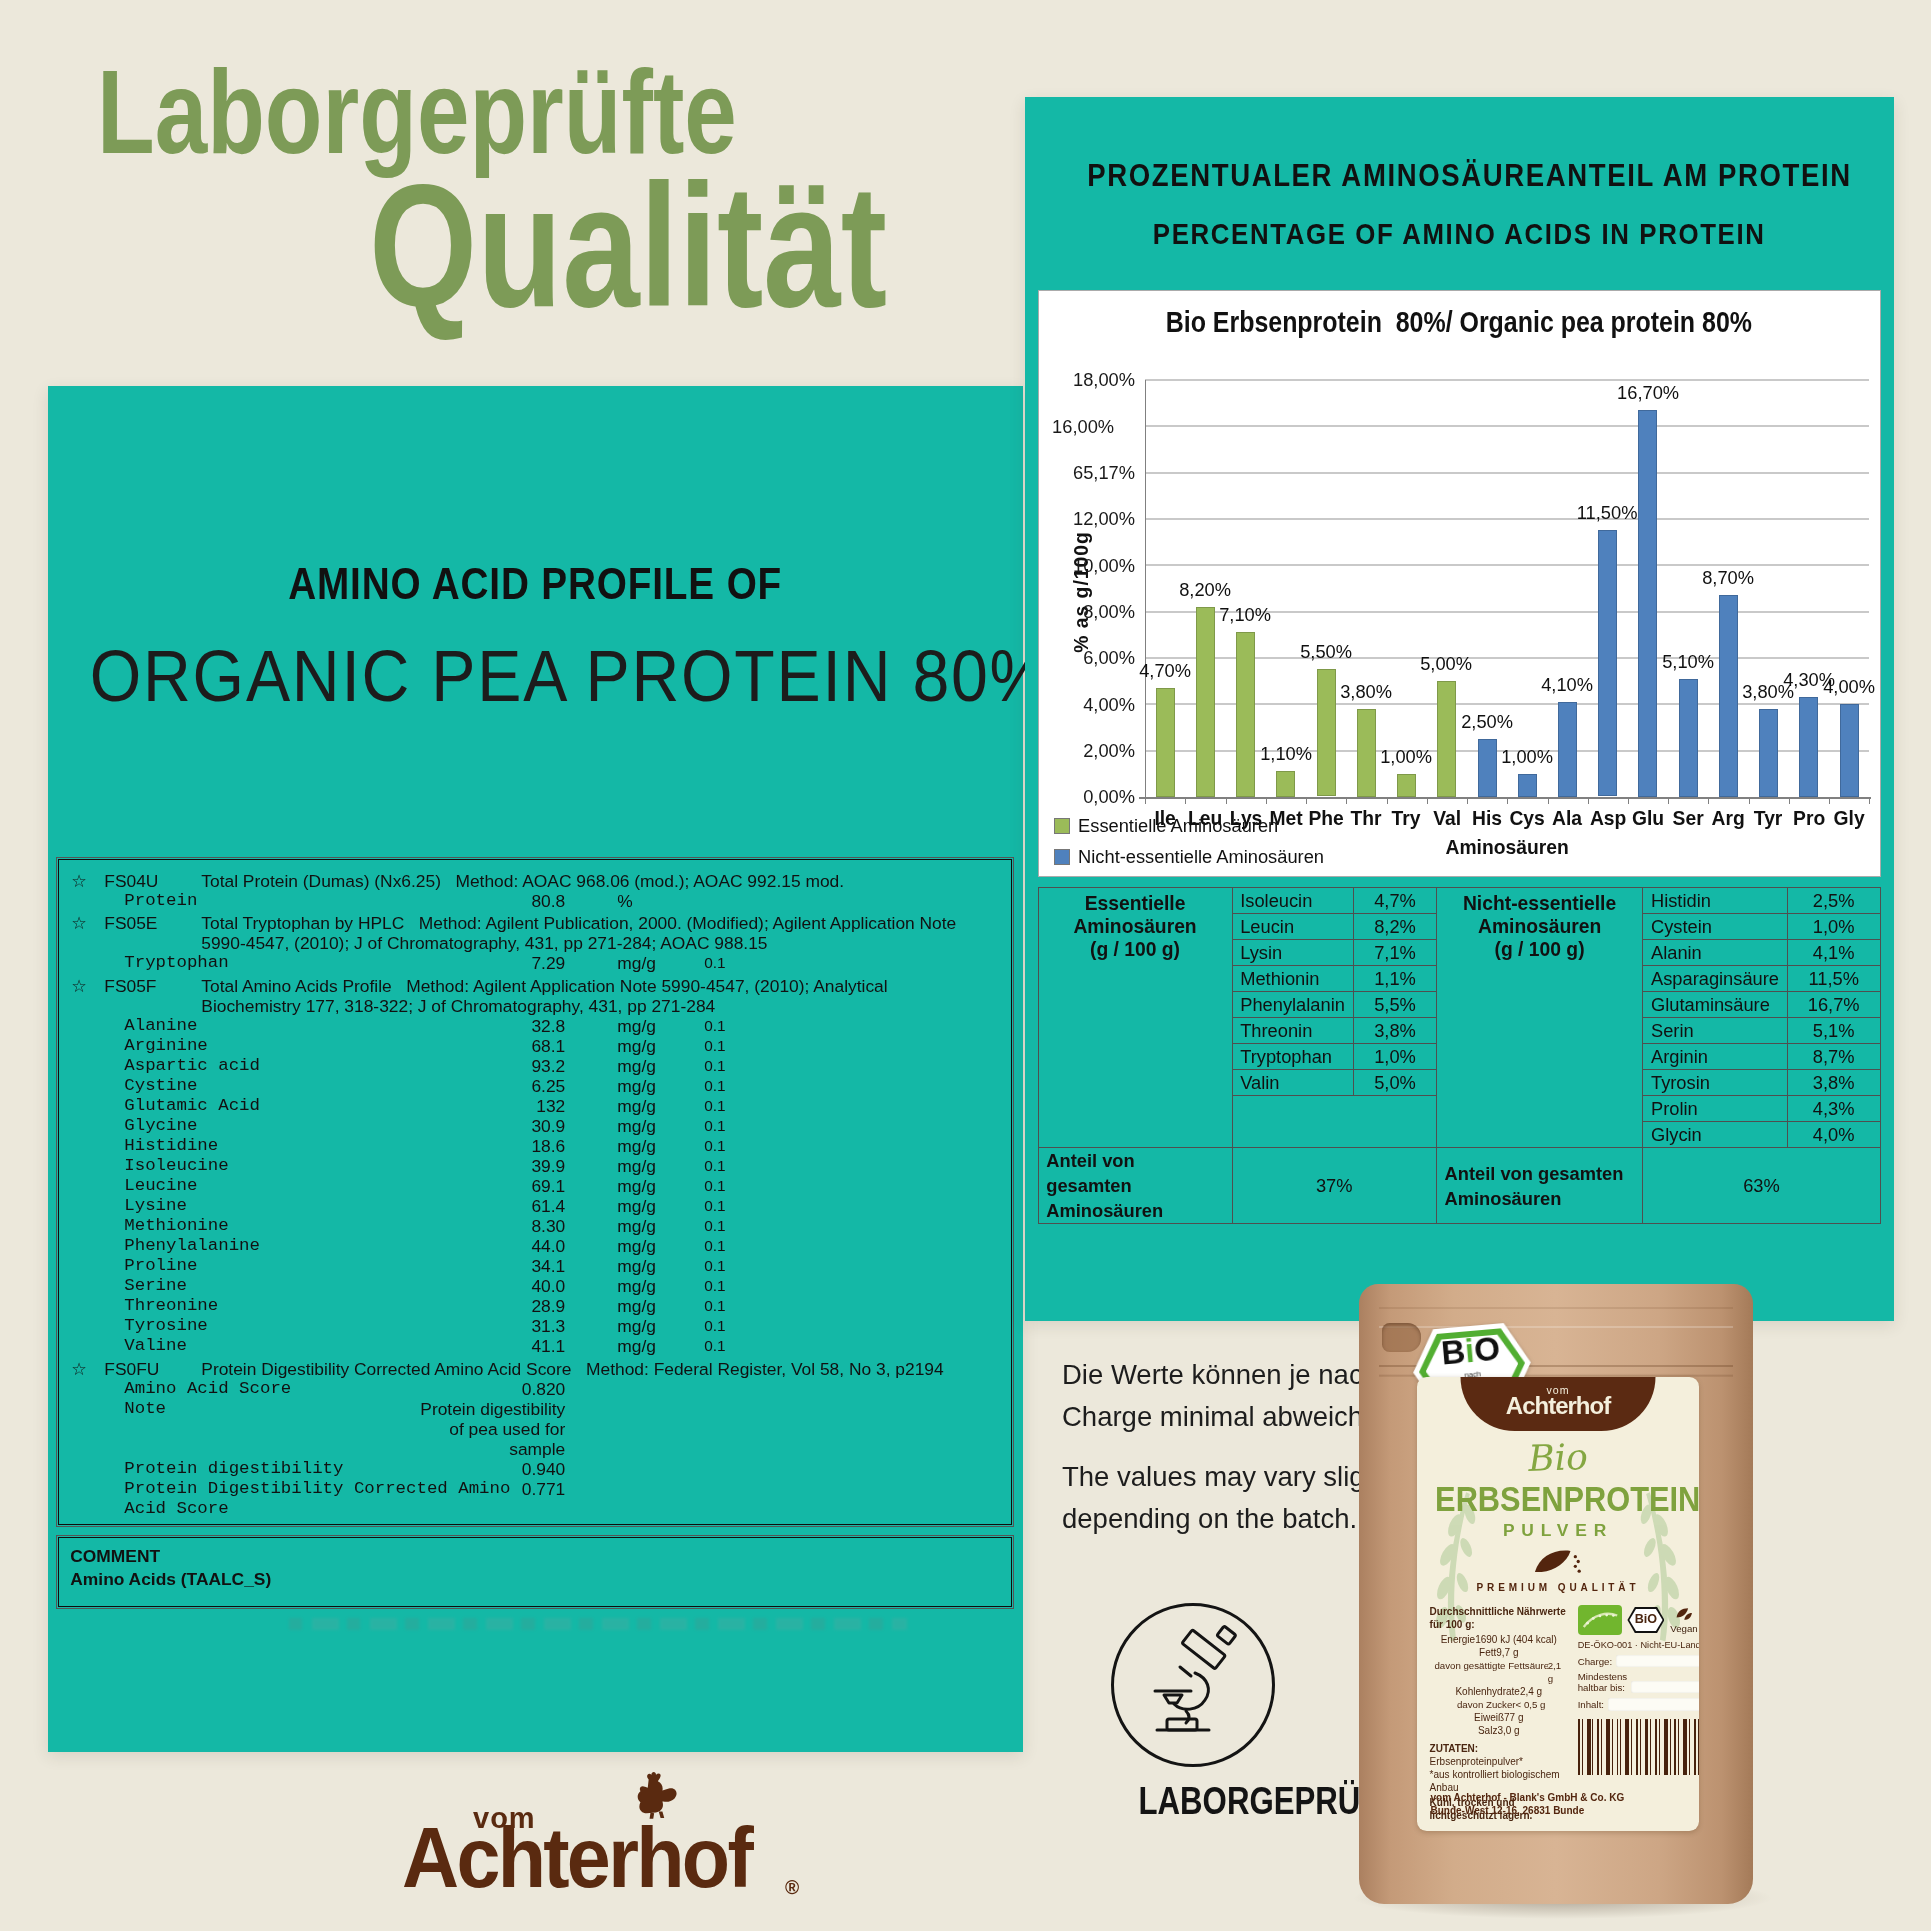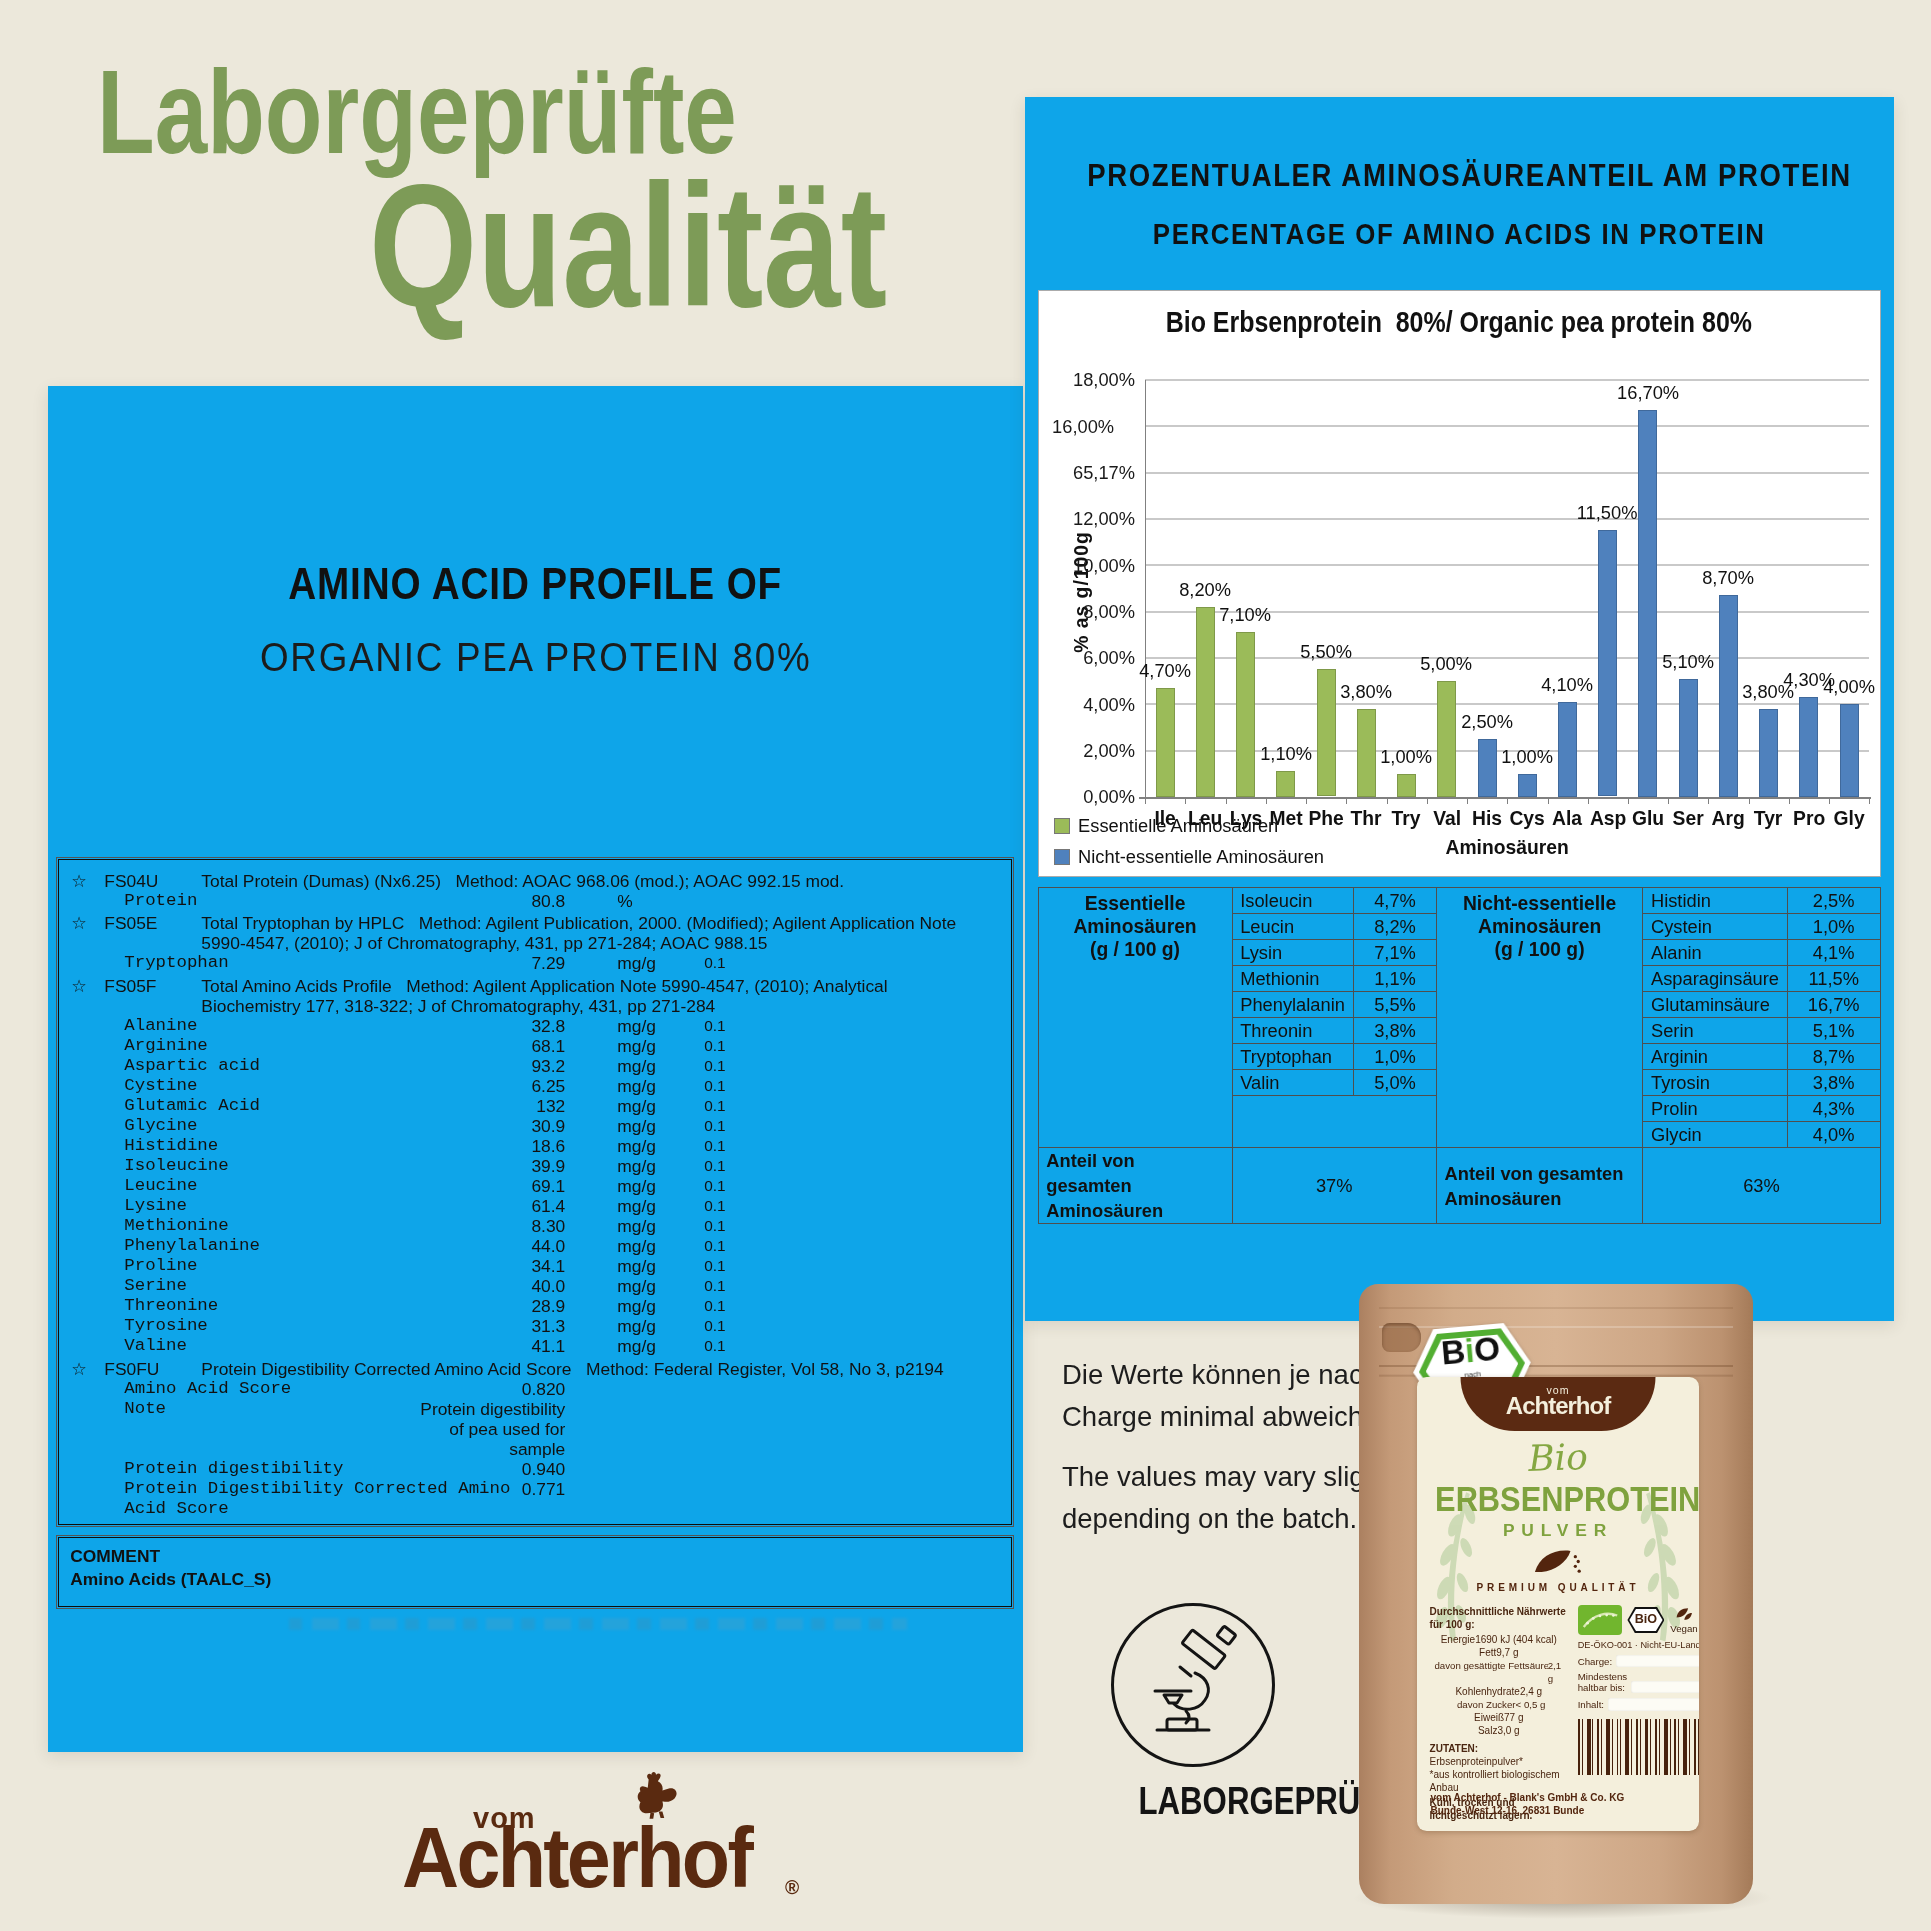--- a/index.html
+++ b/index.html
@@ -9,27 +9,27 @@
   .center{text-align:center;}
   .cond{display:inline-block;transform:scaleX(.86);transform-origin:center;white-space:pre;}
   .condL{display:inline-block;transform:scaleX(.8);transform-origin:left center;white-space:pre;}
 
   
   #hero{left:97px;top:53px;width:869px;color:#7d9b57;}
   #hero .l1{font-size:118px;font-weight:700;line-height:1;}
   #hero .l2{font-size:174px;font-weight:700;line-height:1;margin-left:272px;margin-top:-11.6px;}
 
   
-  .panel{position:absolute;background:#0ea5e9;box-shadow:0 4.8px 15.4px rgba(60,50,30,.12);}
+  .panel{position:absolute;background:#14b8a6;box-shadow:0 4.8px 15.4px rgba(60,50,30,.12);}
   #leftPanel{left:48px;top:386px;width:975px;height:1366px;}
   #rightPanel{left:1025px;top:97px;width:869px;height:1224px;}
 
   
   .doc-h1{position:absolute;left:0;top:172px;width:100%;font-size:45px;font-weight:700;letter-spacing:1px;}
-  .doc-h2{position:absolute;left:0;top:249px;width:100%;font-size:40px;font-weight:400;letter-spacing:1.9px;color:#1c1c1c;}
+  .doc-h2{position:absolute;left:0;top:249px;width:100%;font-size:72px;font-weight:400;letter-spacing:1.9px;color:#1c1c1c;}
   .doc-h2 .cond{transform:scaleX(.92);}
   #labBox{position:absolute;left:9.7px;top:473px;width:954px;height:666px;border:1.9px solid #0d0d0d;outline:1px solid #555;outline-offset:1px;padding:7.7px 13.5px 5.8px 12.6px;}
   .sec-head{display:grid;grid-template-columns:33px 97px 1fr;font-size:17.4px;line-height:20px;margin-top:2.9px;}
   .sec-head .desc{white-space:pre-wrap;padding-right:5.8px;}
   .data-row{position:relative;height:20px;font-size:17.4px;line-height:20px;}
   .rname{position:absolute;left:53px;white-space:nowrap;font-family:Liberation Mono, monospace;}
   .rval{position:absolute;left:241px;width:253px;text-align:right;white-space:nowrap;}
   .runit{position:absolute;left:546px;}
   .rprec{position:absolute;left:633px;font-size:15.4px;}
   #commentBox{position:absolute;left:9.7px;top:1151px;width:954px;height:70px;border:1.9px solid #0d0d0d;outline:1px solid #555;outline-offset:1px;padding:6.8px 11.6px;font-size:17.4px;font-weight:700;line-height:23px;}

